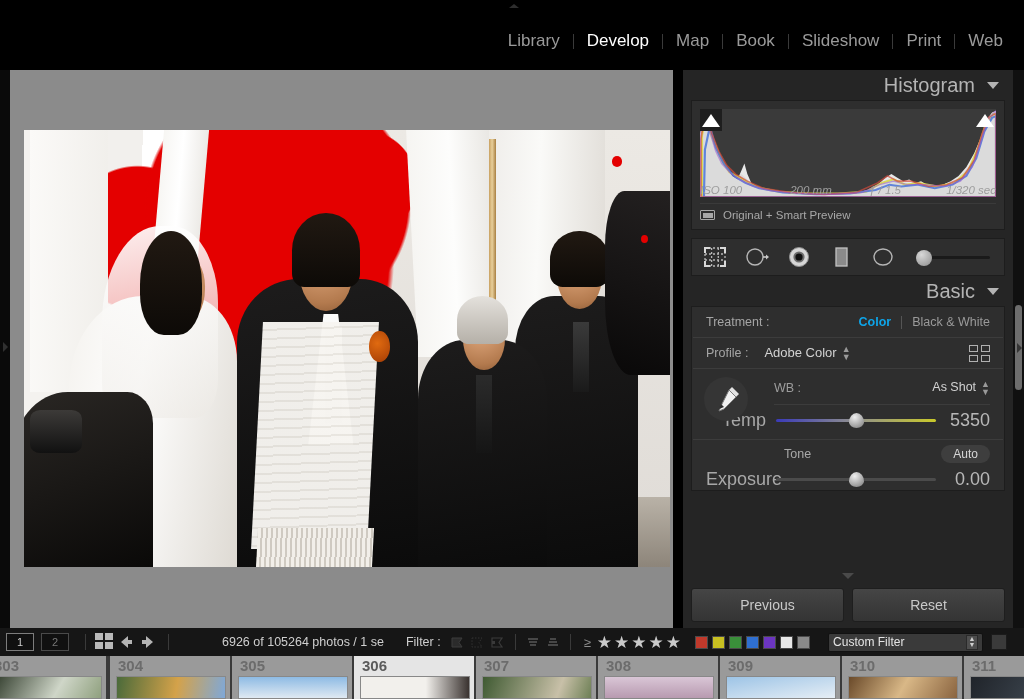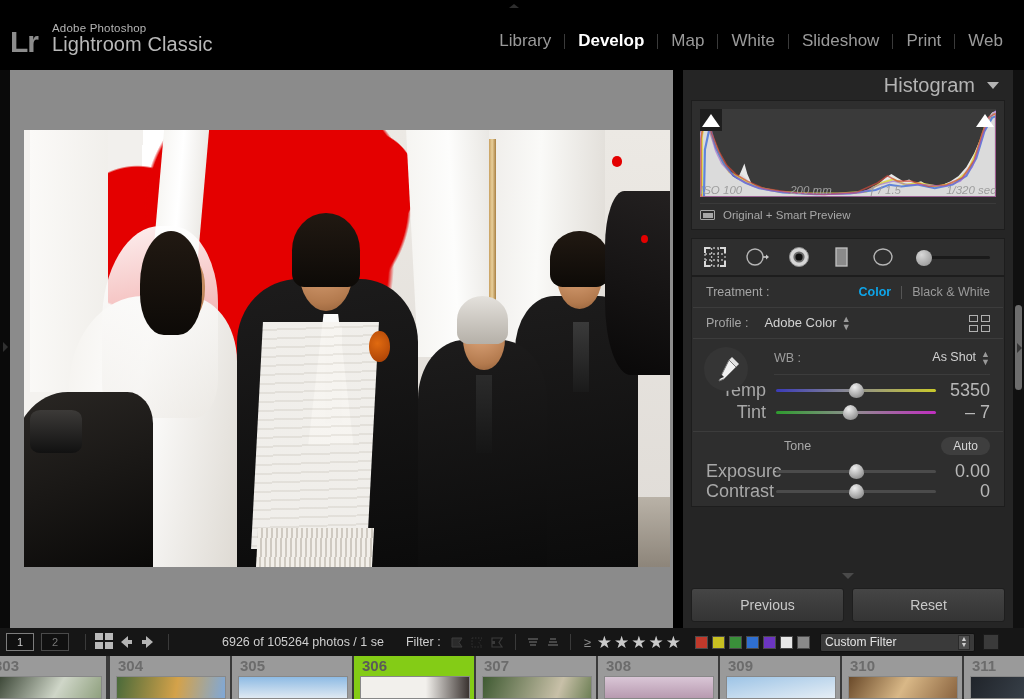--- a/index.html
+++ b/index.html
@@ -29,21 +29,21 @@
   #lr-names { line-height:1.05; }
   #lr-adobe { font-size:11.5px; color:#b4b4b4; letter-spacing:.2px; }
   #lr-app { font-size:20px; color:#b9b9b9; letter-spacing:.1px; font-weight:300; }
 
   #modules {
     position:absolute; right:8px; top:31px; display:flex; align-items:center;
   }
   .module {
     font-size:17px; color:#9a9a9a; padding:0 13px; cursor:pointer; white-space:nowrap;
   }
-  .module.active { color:#fff; font-weight:bold; }
+  .module.active { color:#fff; font-weight:normal; }
   .mod-sep { width:1px; height:15px; background:#3a3a3a; }
 
   
   #content { position:absolute; left:0; top:70px; width:1024px; height:558px; background:#000; }
 
   #left-collapse {
     position:absolute; left:0px; top:0px; width:10px; height:558px;
     background:#0a0a0a; cursor:pointer;
   }
   #left-collapse::after {
@@ -392,75 +392,68 @@
   .flag svg { width:100%; height:100%; }
   #sort-icons { display:flex; gap:4px; align-items:center; }
   .sorti { width:16px; height:14px; cursor:pointer; }
   .sorti svg{ width:100%; height:100%; }
   #stars { display:flex; align-items:center; gap:2px; margin-left:4px; }
   #stars .ge { color:#8d8d8d; font-size:13px; margin-right:4px; }
   #stars .st { color:#cacaca; font-size:17px; line-height:17px; cursor:pointer; }
   #labels { display:flex; gap:4px; margin-left:14px; }
   .swatch { width:13px; height:13px; border:1.5px solid #4a4a4a; cursor:pointer; }
   #custom-filter {
-    margin-left:10px; width:155px; height:19px; background:#3a3a3a;
+    margin-left:18px; width:155px; height:19px; background:#3a3a3a;
     border:1px solid #111; border-radius:2px; display:flex; align-items:center;
     padding:0 4px; cursor:pointer;
   }
   #custom-filter .cf-text { font-size:12px; color:#e4e4e4; flex:1; }
   #cf-step {
     width:12px; height:15px; background:#4e4e4e; border:1px solid #2a2a2a;
     display:flex; flex-direction:column; align-items:center; justify-content:center;
     color:#cfcfcf; font-size:7px; line-height:6px;
   }
   #toolbar-end {
     margin-left:8px; width:16px; height:16px; background:#3a3a3a;
     border:1px solid #1b1b1b; cursor:pointer;
   }
 
   
   #filmstrip { position:absolute; left:0; top:656px; width:1024px; height:43px; background:#3a3a3a; }
   .fs-cell {
     position:absolute; top:0; width:122px; height:43px;
     background:#9a9a9a; border-right:2px solid #3a3a3a;
   }
-  .fs-cell.sel { background:#84cc16; }
+  .fs-cell.sel { background:#e5e5e5; }
   .fs-num {
     position:absolute; left:8px; top:1px; font-size:15px; font-weight:bold; color:#6c6c6c;
   }
   .fs-cell.sel .fs-num { color:#5a5a5a; }
   .fs-thumb {
     position:absolute; left:6px; top:20px; width:110px; height:23px;
     background:#777; border:1px solid #888;
   }
 </style>
 </head>
 <body>
 
 <div id="app">
 
   <div id="topbar">
     <div id="top-collapse"></div>
 
-    <div id="identity">
-      <div id="lr-mark">Lr</div>
-      <div id="lr-names">
-        <div id="lr-adobe">Adobe Photoshop</div>
-        <div id="lr-app">Lightroom Classic</div>
-      </div>
-    </div>
 
     <div id="modules">
       <div class="module">Library</div>
       <div class="mod-sep"></div>
       <div class="module active">Develop</div>
       <div class="mod-sep"></div>
       <div class="module">Map</div>
       <div class="mod-sep"></div>
-      <div class="module">White</div>
+      <div class="module">Book</div>
       <div class="mod-sep"></div>
       <div class="module">Slideshow</div>
       <div class="mod-sep"></div>
       <div class="module">Print</div>
       <div class="mod-sep"></div>
       <div class="module">Web</div>
     </div>
   </div>
 
   <div id="content">
@@ -591,20 +584,24 @@
           <svg viewBox="0 0 26 26">
             <ellipse cx="13" cy="13" rx="9" ry="8" fill="none" stroke="#b6b6b6" stroke-width="1.4"></ellipse>
           </svg>
         </div>
         <div id="tool-slider">
           <div class="tsl-track"></div>
           <div class="tsl-knob"></div>
         </div>
       </div>
 
+      <div class="panel-header">
+        <span class="ph-title">Basic</span>
+        <span class="ph-tri"></span>
+      </div>
 
       <div class="sect">
         <div class="row">
           <span class="lbl">Treatment :</span>
           <span class="seg">
             <span class="opt sel">Color</span>
             <span class="bar"></span>
             <span class="opt">Black &amp; White</span>
           </span>
         </div>
@@ -637,51 +634,35 @@
           <div id="wb-div"></div>
 
           <div class="slider-row">
             <span class="sl-name">Temp</span>
             <span class="sl-track">
               <span class="line temp"></span>
               <span class="knob" style="left:50%"></span>
             </span>
             <span class="sl-val">5350</span>
           </div>
-          <div class="slider-row">
-            <span class="sl-name">Tint</span>
-            <span class="sl-track">
-              <span class="line tint"></span>
-              <span class="knob" style="left:46%"></span>
-            </span>
-            <span class="sl-val">– 7</span>
-          </div>
         </div>
         <div class="sep-line"></div>
 
         <div id="tone-head">
           <span class="tone-t">Tone</span>
           <span id="auto-btn">Auto</span>
         </div>
 
         <div class="slider-row">
           <span class="sl-name">Exposure</span>
           <span class="sl-track">
             <span class="line"></span>
             <span class="knob" style="left:50%"></span>
           </span>
           <span class="sl-val">0.00</span>
-        </div>
-        <div class="slider-row" style="padding-bottom:6px;height:24px">
-          <span class="sl-name">Contrast</span>
-          <span class="sl-track">
-            <span class="line"></span>
-            <span class="knob" style="left:50%"></span>
-          </span>
-          <span class="sl-val">0</span>
         </div>
       </div>
 
       <div id="panel-grip"></div>
 
       <div id="prev-reset">
         <div class="big-btn">Previous</div>
         <div class="big-btn">Reset</div>
       </div>
     </div>

